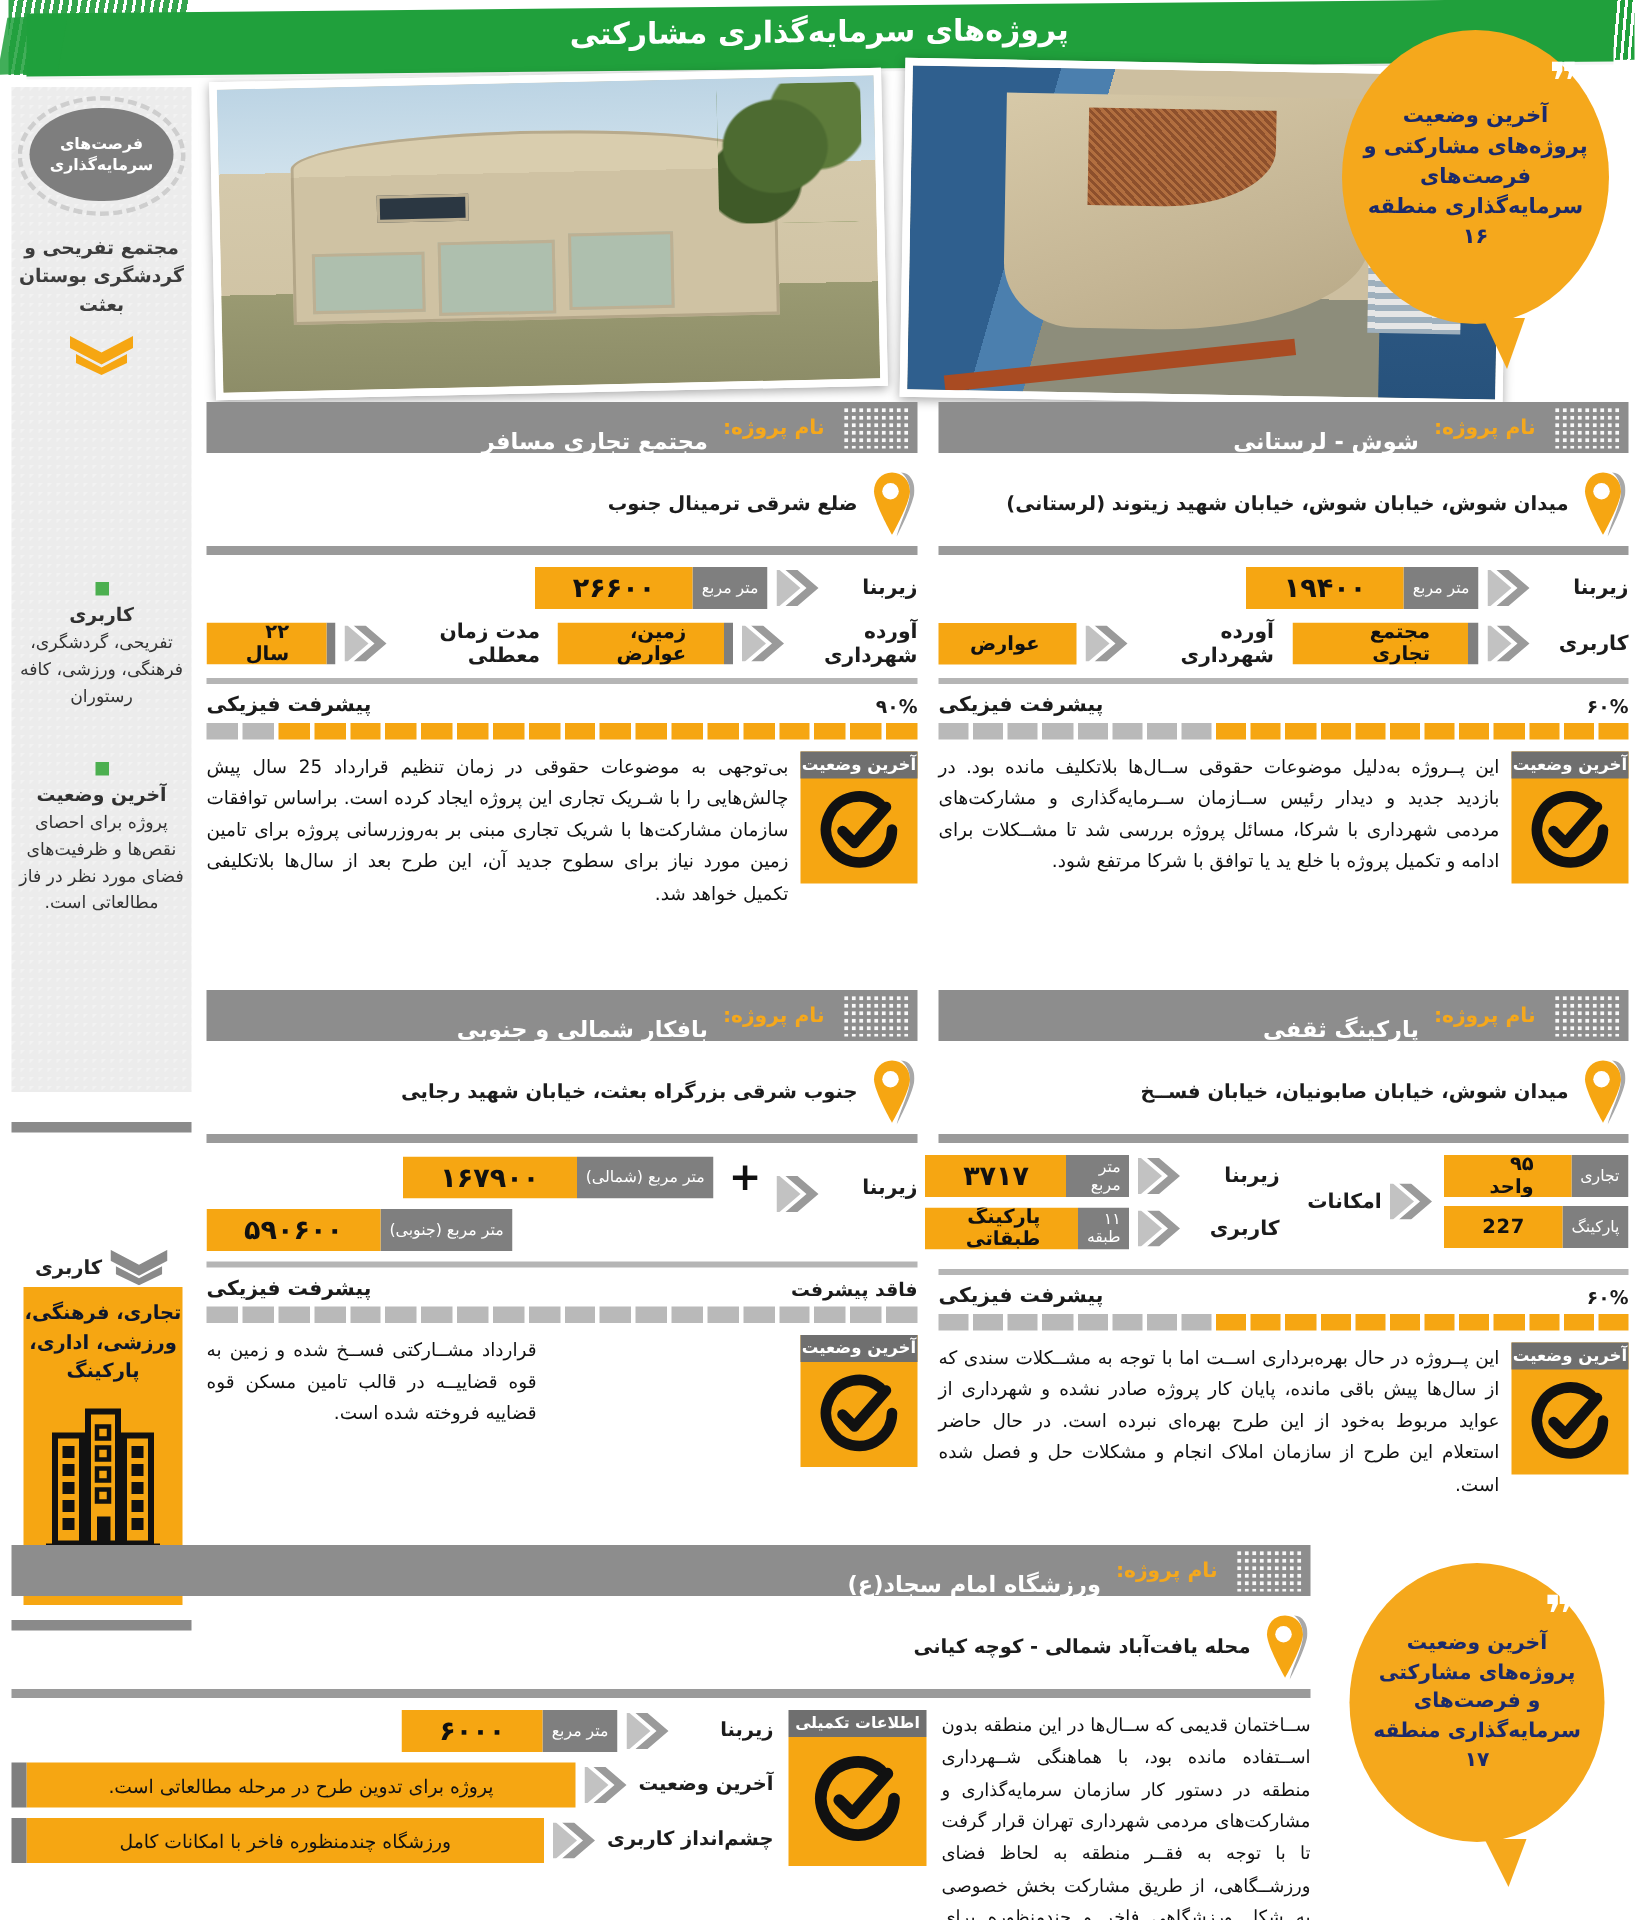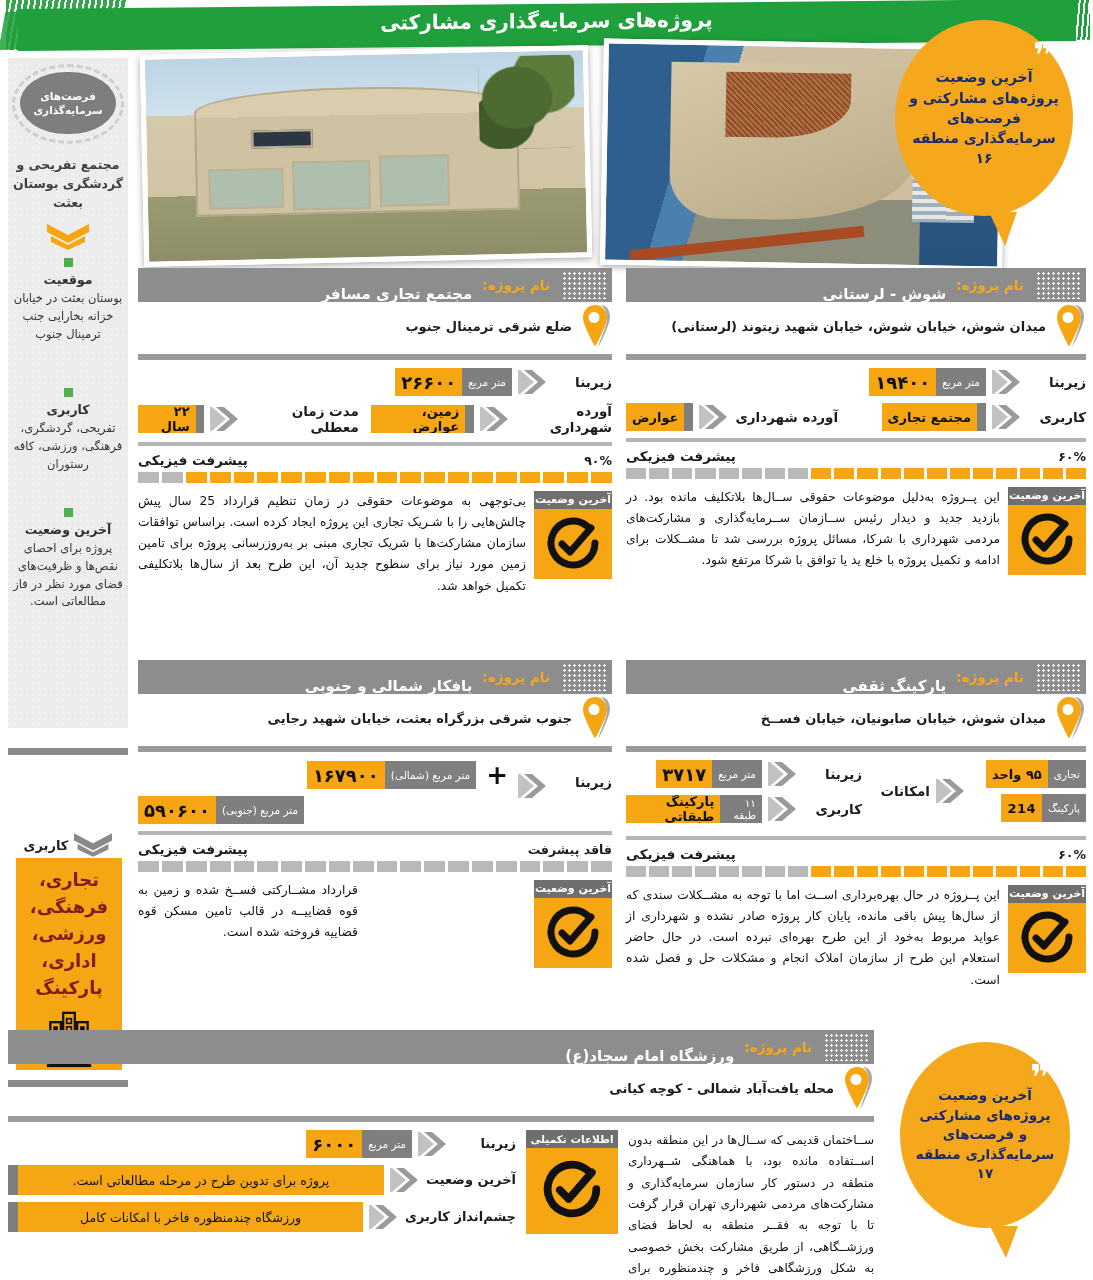--- a/index.html
+++ b/index.html
@@ -115,21 +115,21 @@
   }
   .sb-karbari-row .lbl { font-size: 13px; font-weight:bold; color:#222; }
   .sb-orangebox {
     position: absolute; left: 8px; top: 800px;
     width: 106px; height: 212px;
     background: #f6a612;
     display:flex; flex-direction:column; align-items:center;
     padding-top: 8px;
   }
   .sb-orangebox .txt {
-    font-size: 18px; color:#7f1d1d; font-weight:600; line-height:1.5; text-align:center;
+    font-size: 13px; color:#0f172a; font-weight:600; line-height:1.5; text-align:center;
   }
 
   
   .photo {
     position: absolute;
     background: #fff;
     border: 5px solid #fff;
     box-shadow: 0 2px 7px rgba(0,0,0,0.35);
     overflow: hidden;
   }
@@ -240,42 +240,42 @@
   .card-head .lbl {
     color: #f5a81c; font-size: 13.5px; font-weight: bold;
     margin-right: 52px;
   }
   .card-head .nm {
     color: #ffffff; font-size: 15px; font-weight: bold; margin-right: 10px; margin-top: 17px;
   }
 
   .loc-row {
     display: flex; align-items: center; justify-content: flex-start;
-    padding: 2px 2px 3px 4px; gap: 8px;
+    padding: 12px 2px 3px 4px; gap: 8px;
   }
   .pin { flex: 0 0 auto; }
   .loc-text { font-size: 13px; color: #1c1c1c; font-weight: 600; }
 
   .hr-thick { height: 6px; background: #9a9a9a; margin: 3px 0 8px 0; }
   .hr-thin  { height: 4px; background: #b5b5b5; margin: 6px 0; }
 
   .spec-row { display: flex; align-items: center; gap: 6px; margin-bottom: 7px; }
   .spec-key {
     font-size: 13.5px; font-weight: bold; color: #1c1c1c;
     min-width: 58px; text-align: right;
   }
   .chev { flex: 0 0 auto; }
   .pill {
     display: inline-flex; align-items: stretch;
     height: 28px; overflow: hidden;
   }
   .pill .val {
     background: #f6a612; color: #111;
     font-size: 18px; font-weight: bold;
-    display: flex; align-items: center; padding: 0 6px;
+    display: flex; align-items: center; padding: 0 25px;
     letter-spacing: .5px;
   }
   .pill .val.small { font-size: 13px; font-weight: bold; }
   .pill .unit {
     background: #7f7f7f; color:#fff; font-size: 10.5px;
     display: flex; align-items: center; padding: 0 6px;
   }
   .pill .cap {
     background: #7f7f7f; width: 9px;
   }
@@ -380,25 +380,20 @@
       <span>فرصت‌های</span>
       <span>سرمایه‌گذاری</span>
     </div>
     <div class="sb-heading">مجتمع تفریحی و گردشگری بوستان بعثت</div>
 
     <svg class="chev-down" viewBox="0 0 42 26">
       <polygon points="0,0 21,11 42,0 42,8 21,19 0,8" fill="#f6a612"></polygon>
       <polygon points="4,12 21,21 38,12 38,18 21,26 4,18" fill="#f6a612"></polygon>
     </svg>
 
-    <div class="sb-block" style="top:200px;">
-      <div class="sb-dot"></div>
-      <div class="t">موقعیت</div>
-      <div class="v">بوستان بعثت در خیابان خزانه بخارایی جنب ترمینال جنوب</div>
-    </div>
 
     <div class="sb-block" style="top:330px;">
       <div class="sb-dot"></div>
       <div class="t">کاربری</div>
       <div class="v">تفریحی، گردشگری، فرهنگی، ورزشی، کافه رستوران</div>
     </div>
 
     <div class="sb-block" style="top:450px;">
       <div class="sb-dot"></div>
       <div class="t">آخرین وضعیت</div>
@@ -734,21 +729,21 @@
     <div style="display:flex;gap:10px;align-items:flex-start">
 
       <div style="flex:1;display:flex;align-items:center;gap:6px">
         <div style="display:flex;flex-direction:column;gap:6px;flex:1">
           <span class="pill" style="align-self:flex-start">
             <span class="unit">تجاری</span>
             <span class="val small">۹۵ واحد</span>
           </span>
           <span class="pill" style="align-self:flex-start">
             <span class="unit">پارکینگ</span>
-            <span class="val small">214</span>
+            <span class="val small">227</span>
           </span>
         </div>
         <svg class="chev" width="30" height="24" viewBox="0 0 30 24">
           <polygon points="14,0 28,12 14,24 6,24 20,12 6,0" fill="#9a9a9a"></polygon>
           <polygon points="2,0 16,12 2,24 0,24 0,0" fill="#c2c2c2"></polygon>
         </svg>
         <span class="spec-key">امکانات</span>
       </div>
 
       <div style="flex:0 0 236px">

